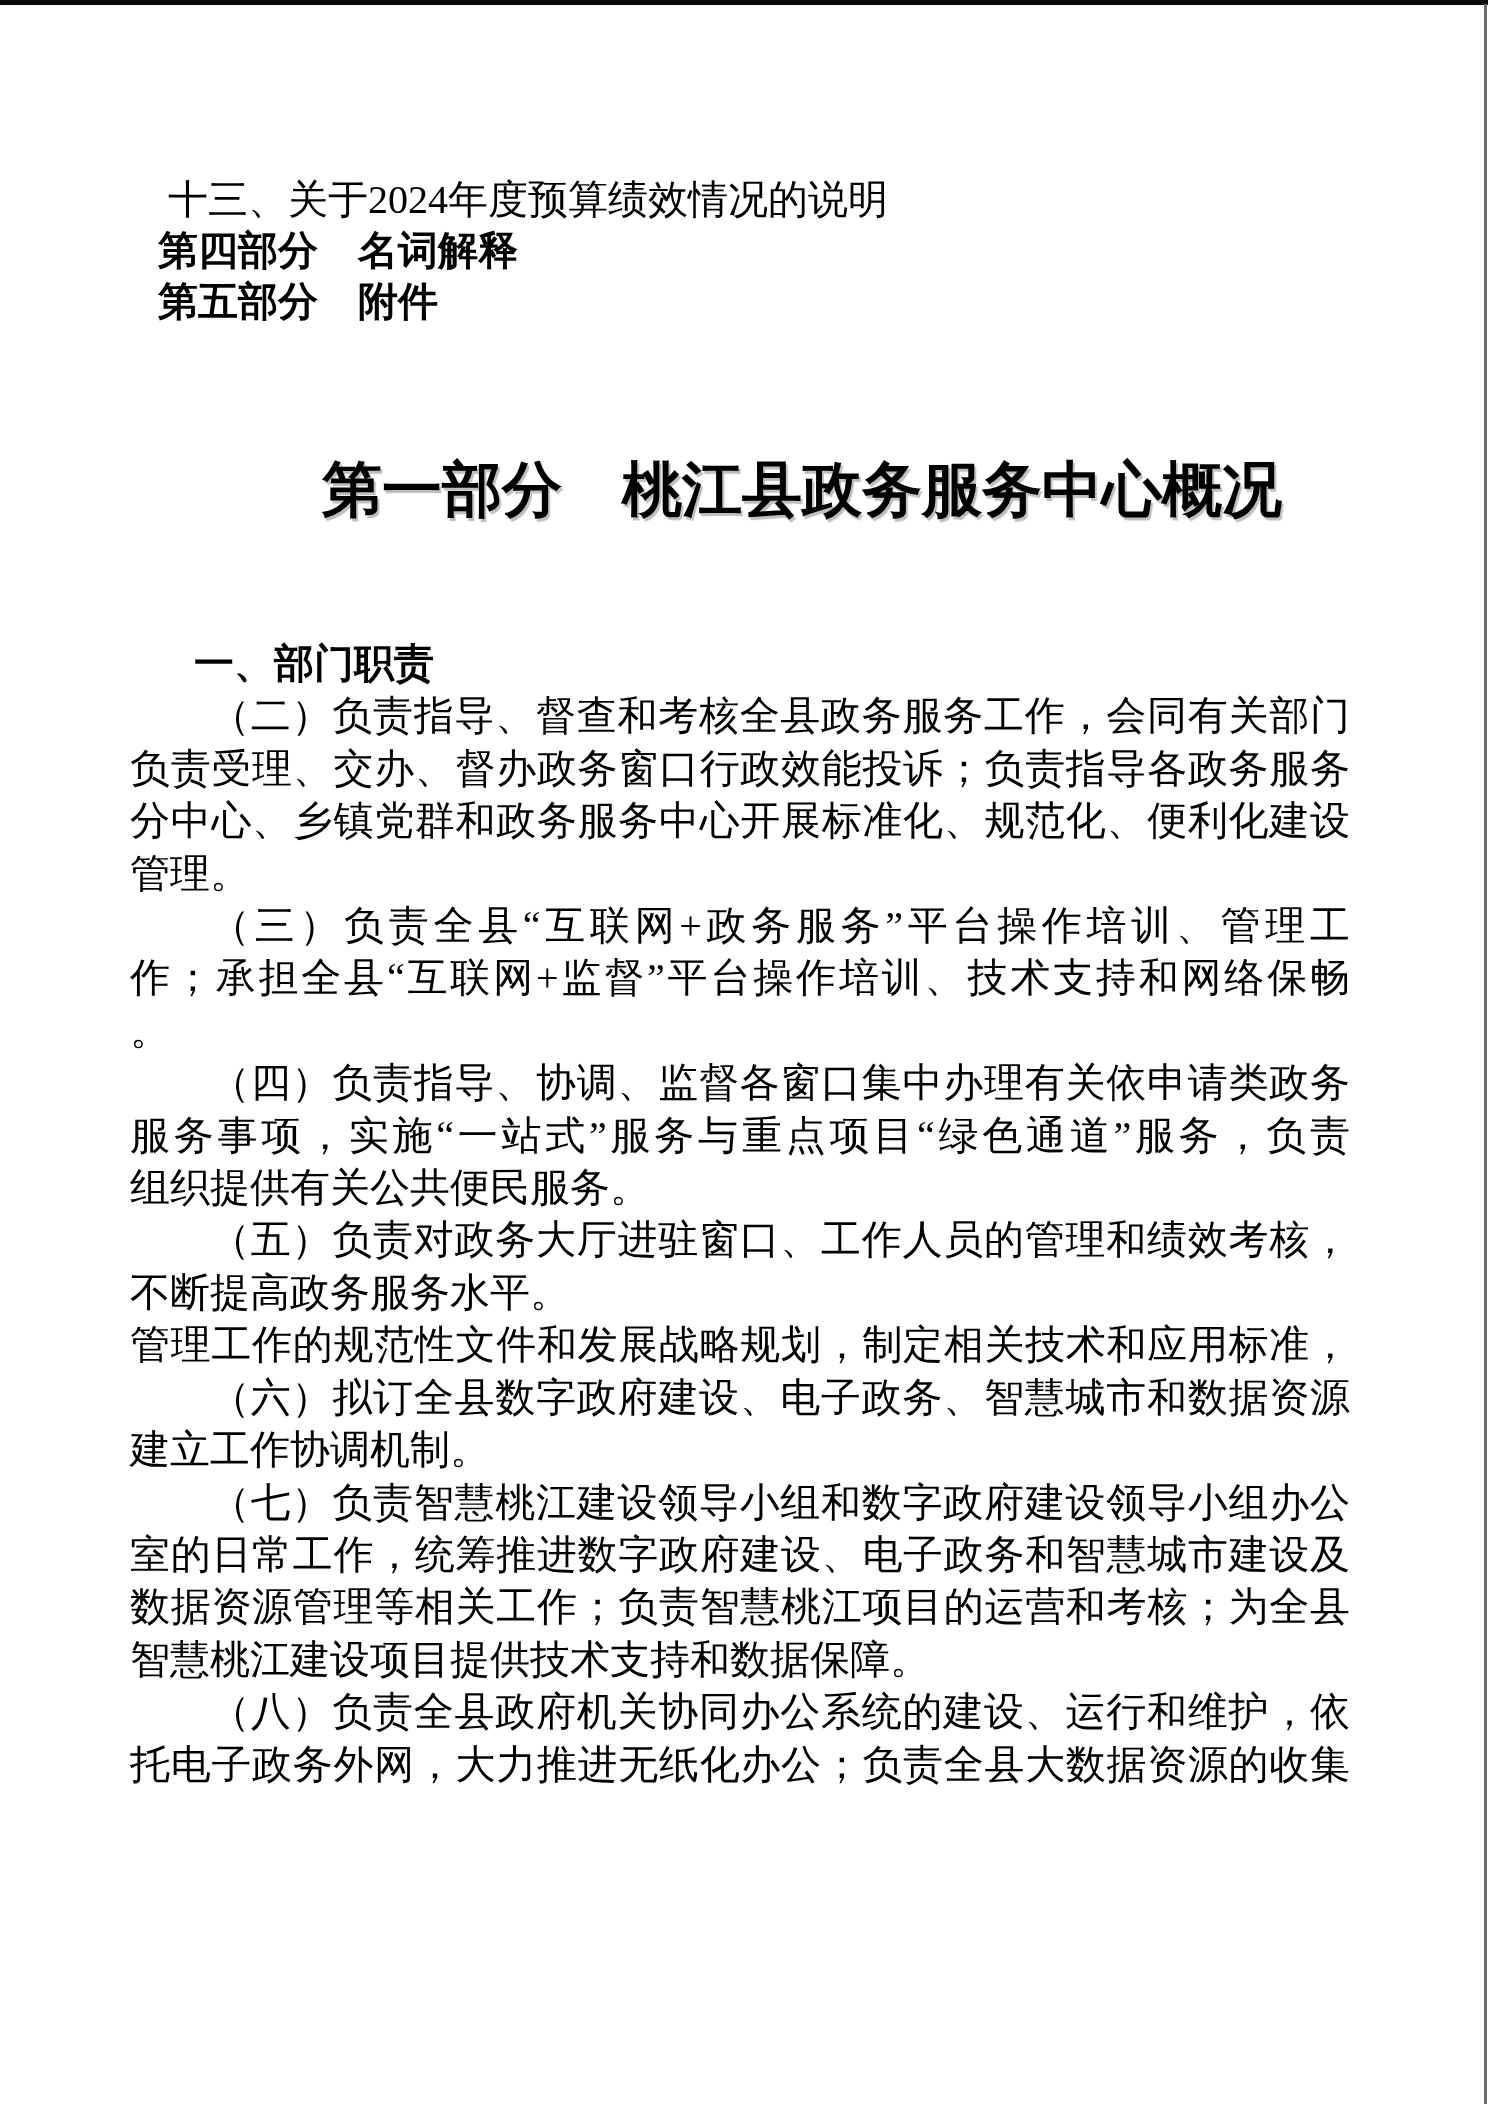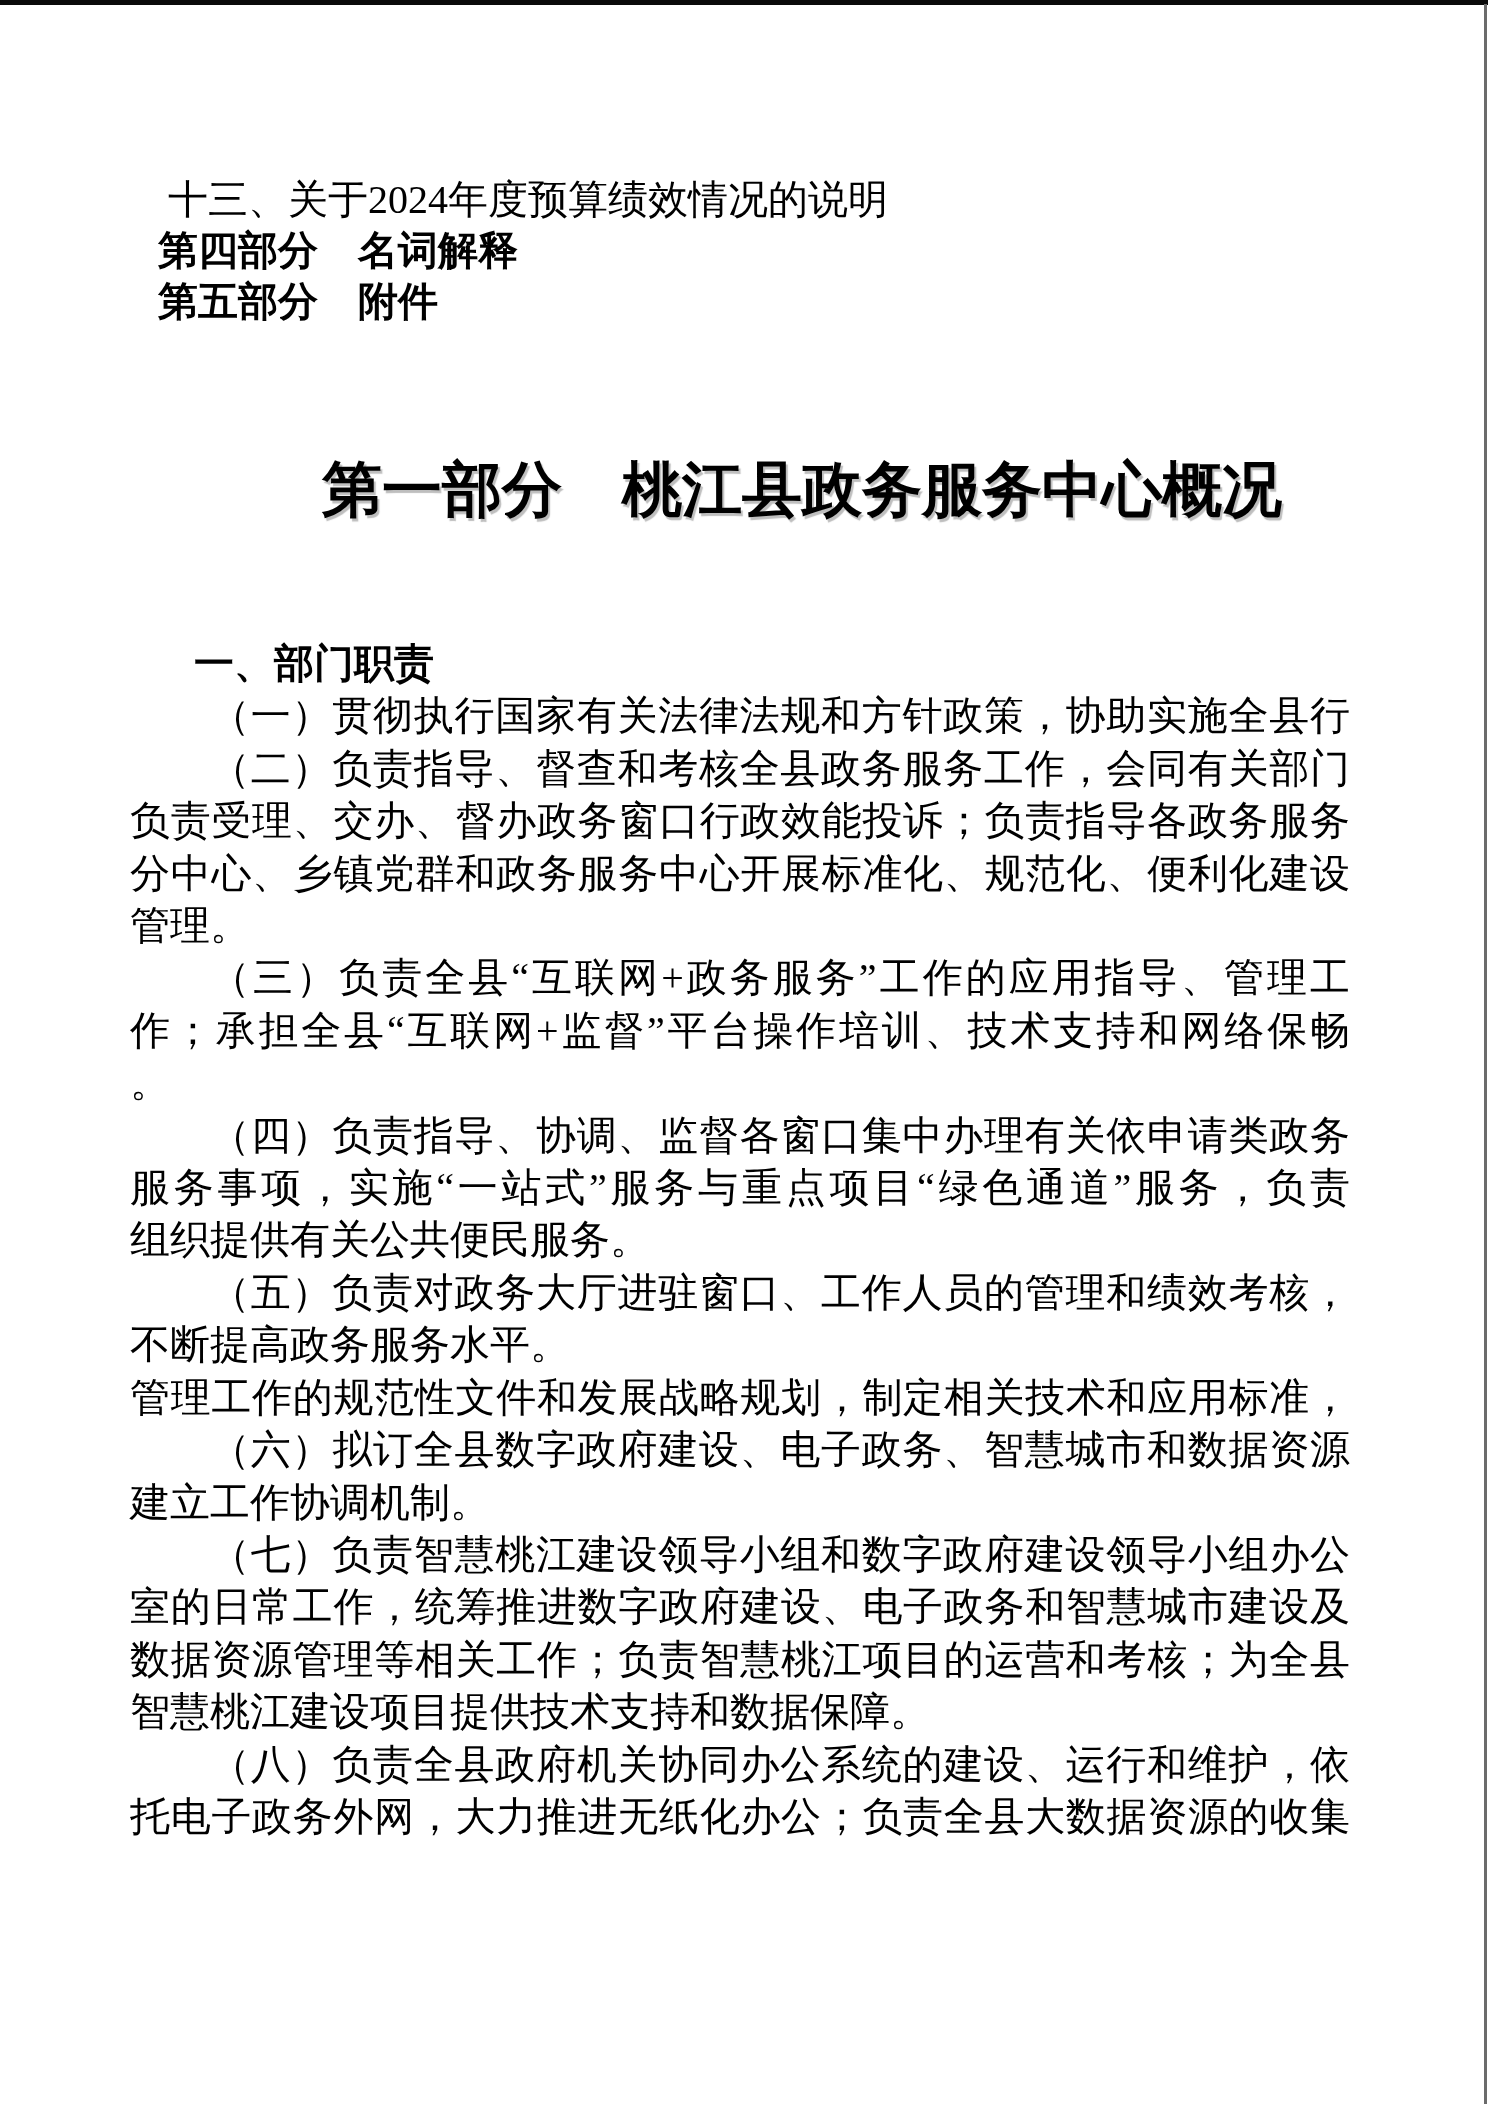--- a/index.html
+++ b/index.html
@@ -68,26 +68,25 @@
   <div id="toc">
     <div class="toc-line cont">十三、关于2024年度预算绩效情况的说明</div>
     <div class="toc-line part">第四部分　名词解释</div>
     <div class="toc-line part">第五部分　附件</div>
   </div>
 
   <div id="doc-title">第一部分　桃江县政务服务中心概况</div>
 
   <div id="body-block">
     <div class="bline heading">一、部门职责</div>
-    <div class="bline indent just">（一）贯彻执行国家有关法律法规和方针政策，协助实施全县行</div>
     <div class="bline indent just">（二）负责指导、督查和考核全县政务服务工作，会同有关部门</div>
     <div class="bline just">负责受理、交办、督办政务窗口行政效能投诉；负责指导各政务服务</div>
     <div class="bline just">分中心、乡镇党群和政务服务中心开展标准化、规范化、便利化建设</div>
     <div class="bline">管理。</div>
-    <div class="bline indent just">（三）负责全县“互联网+政务服务”工作的应用指导、管理工</div>
+    <div class="bline indent just">（三）负责全县“互联网+政务服务”平台操作培训、管理工</div>
     <div class="bline just">作；承担全县“互联网+监督”平台操作培训、技术支持和网络保畅</div>
     <div class="bline">。</div>
     <div class="bline indent just">（四）负责指导、协调、监督各窗口集中办理有关依申请类政务</div>
     <div class="bline just">服务事项，实施“一站式”服务与重点项目“绿色通道”服务，负责</div>
     <div class="bline">组织提供有关公共便民服务。</div>
     <div class="bline indent just">（五）负责对政务大厅进驻窗口、工作人员的管理和绩效考核，</div>
     <div class="bline">不断提高政务服务水平。</div>
     <div class="bline just">管理工作的规范性文件和发展战略规划，制定相关技术和应用标准，</div>
     <div class="bline indent just">（六）拟订全县数字政府建设、电子政务、智慧城市和数据资源</div>
     <div class="bline">建立工作协调机制。</div>

